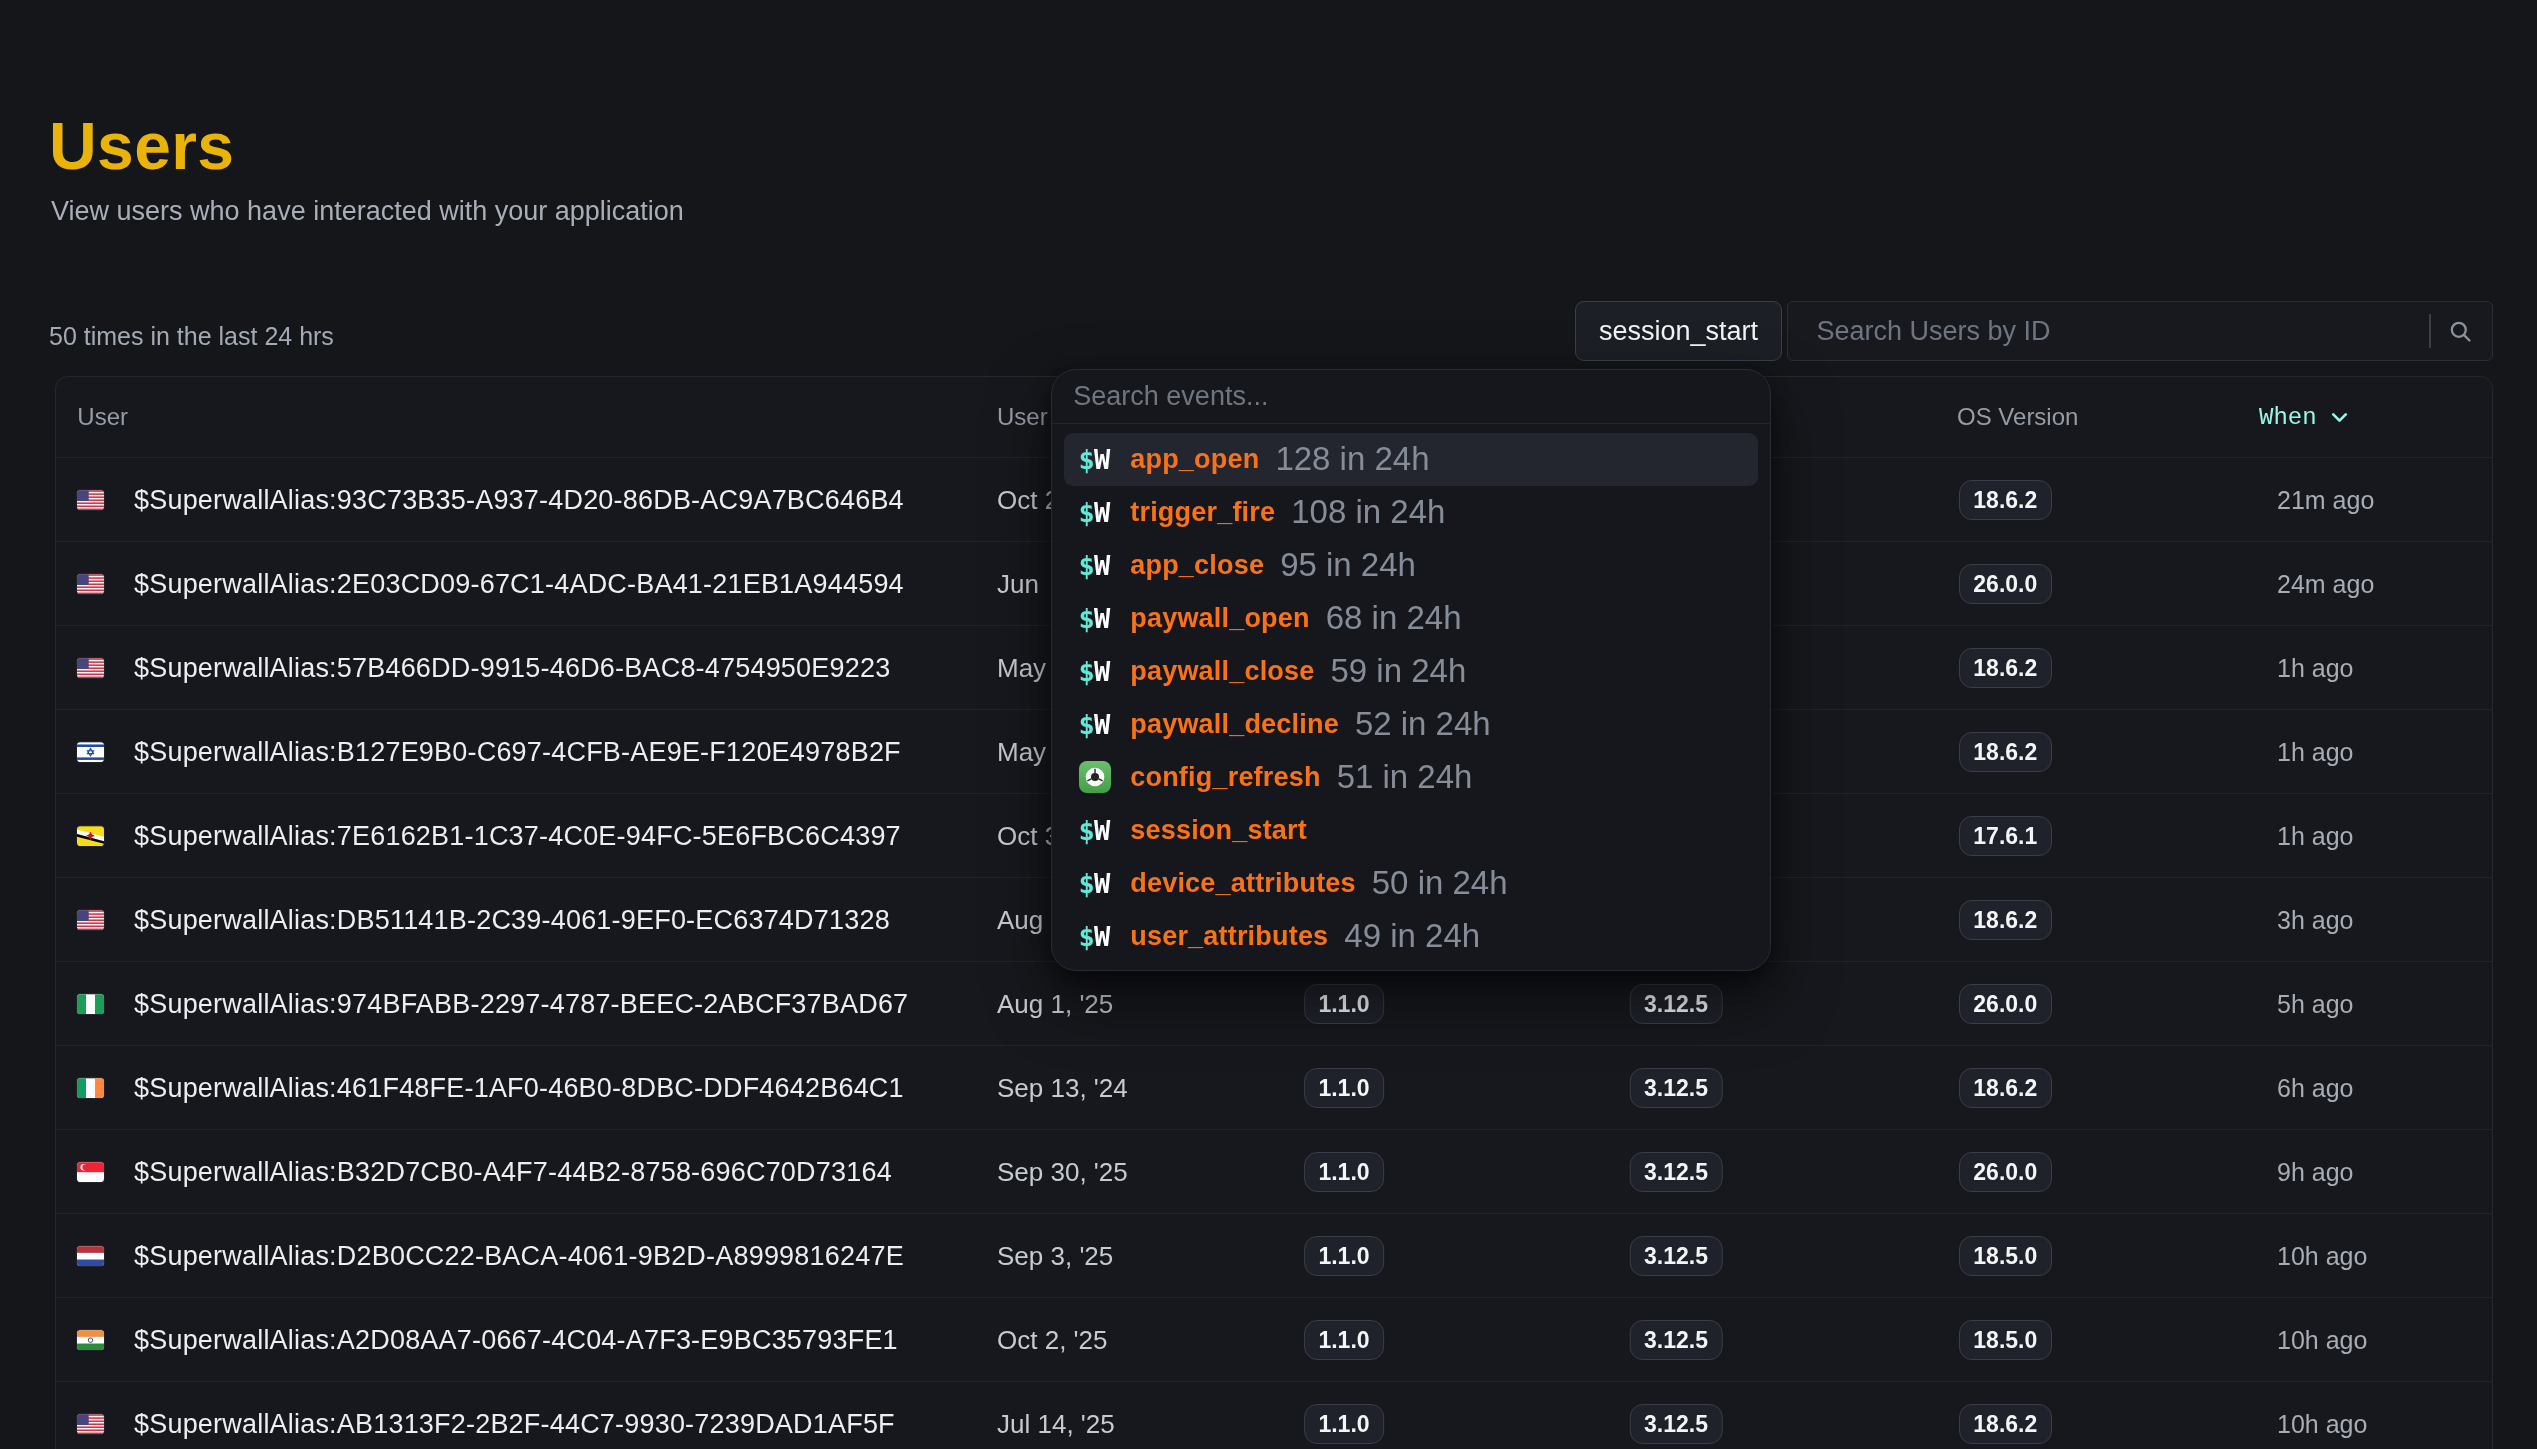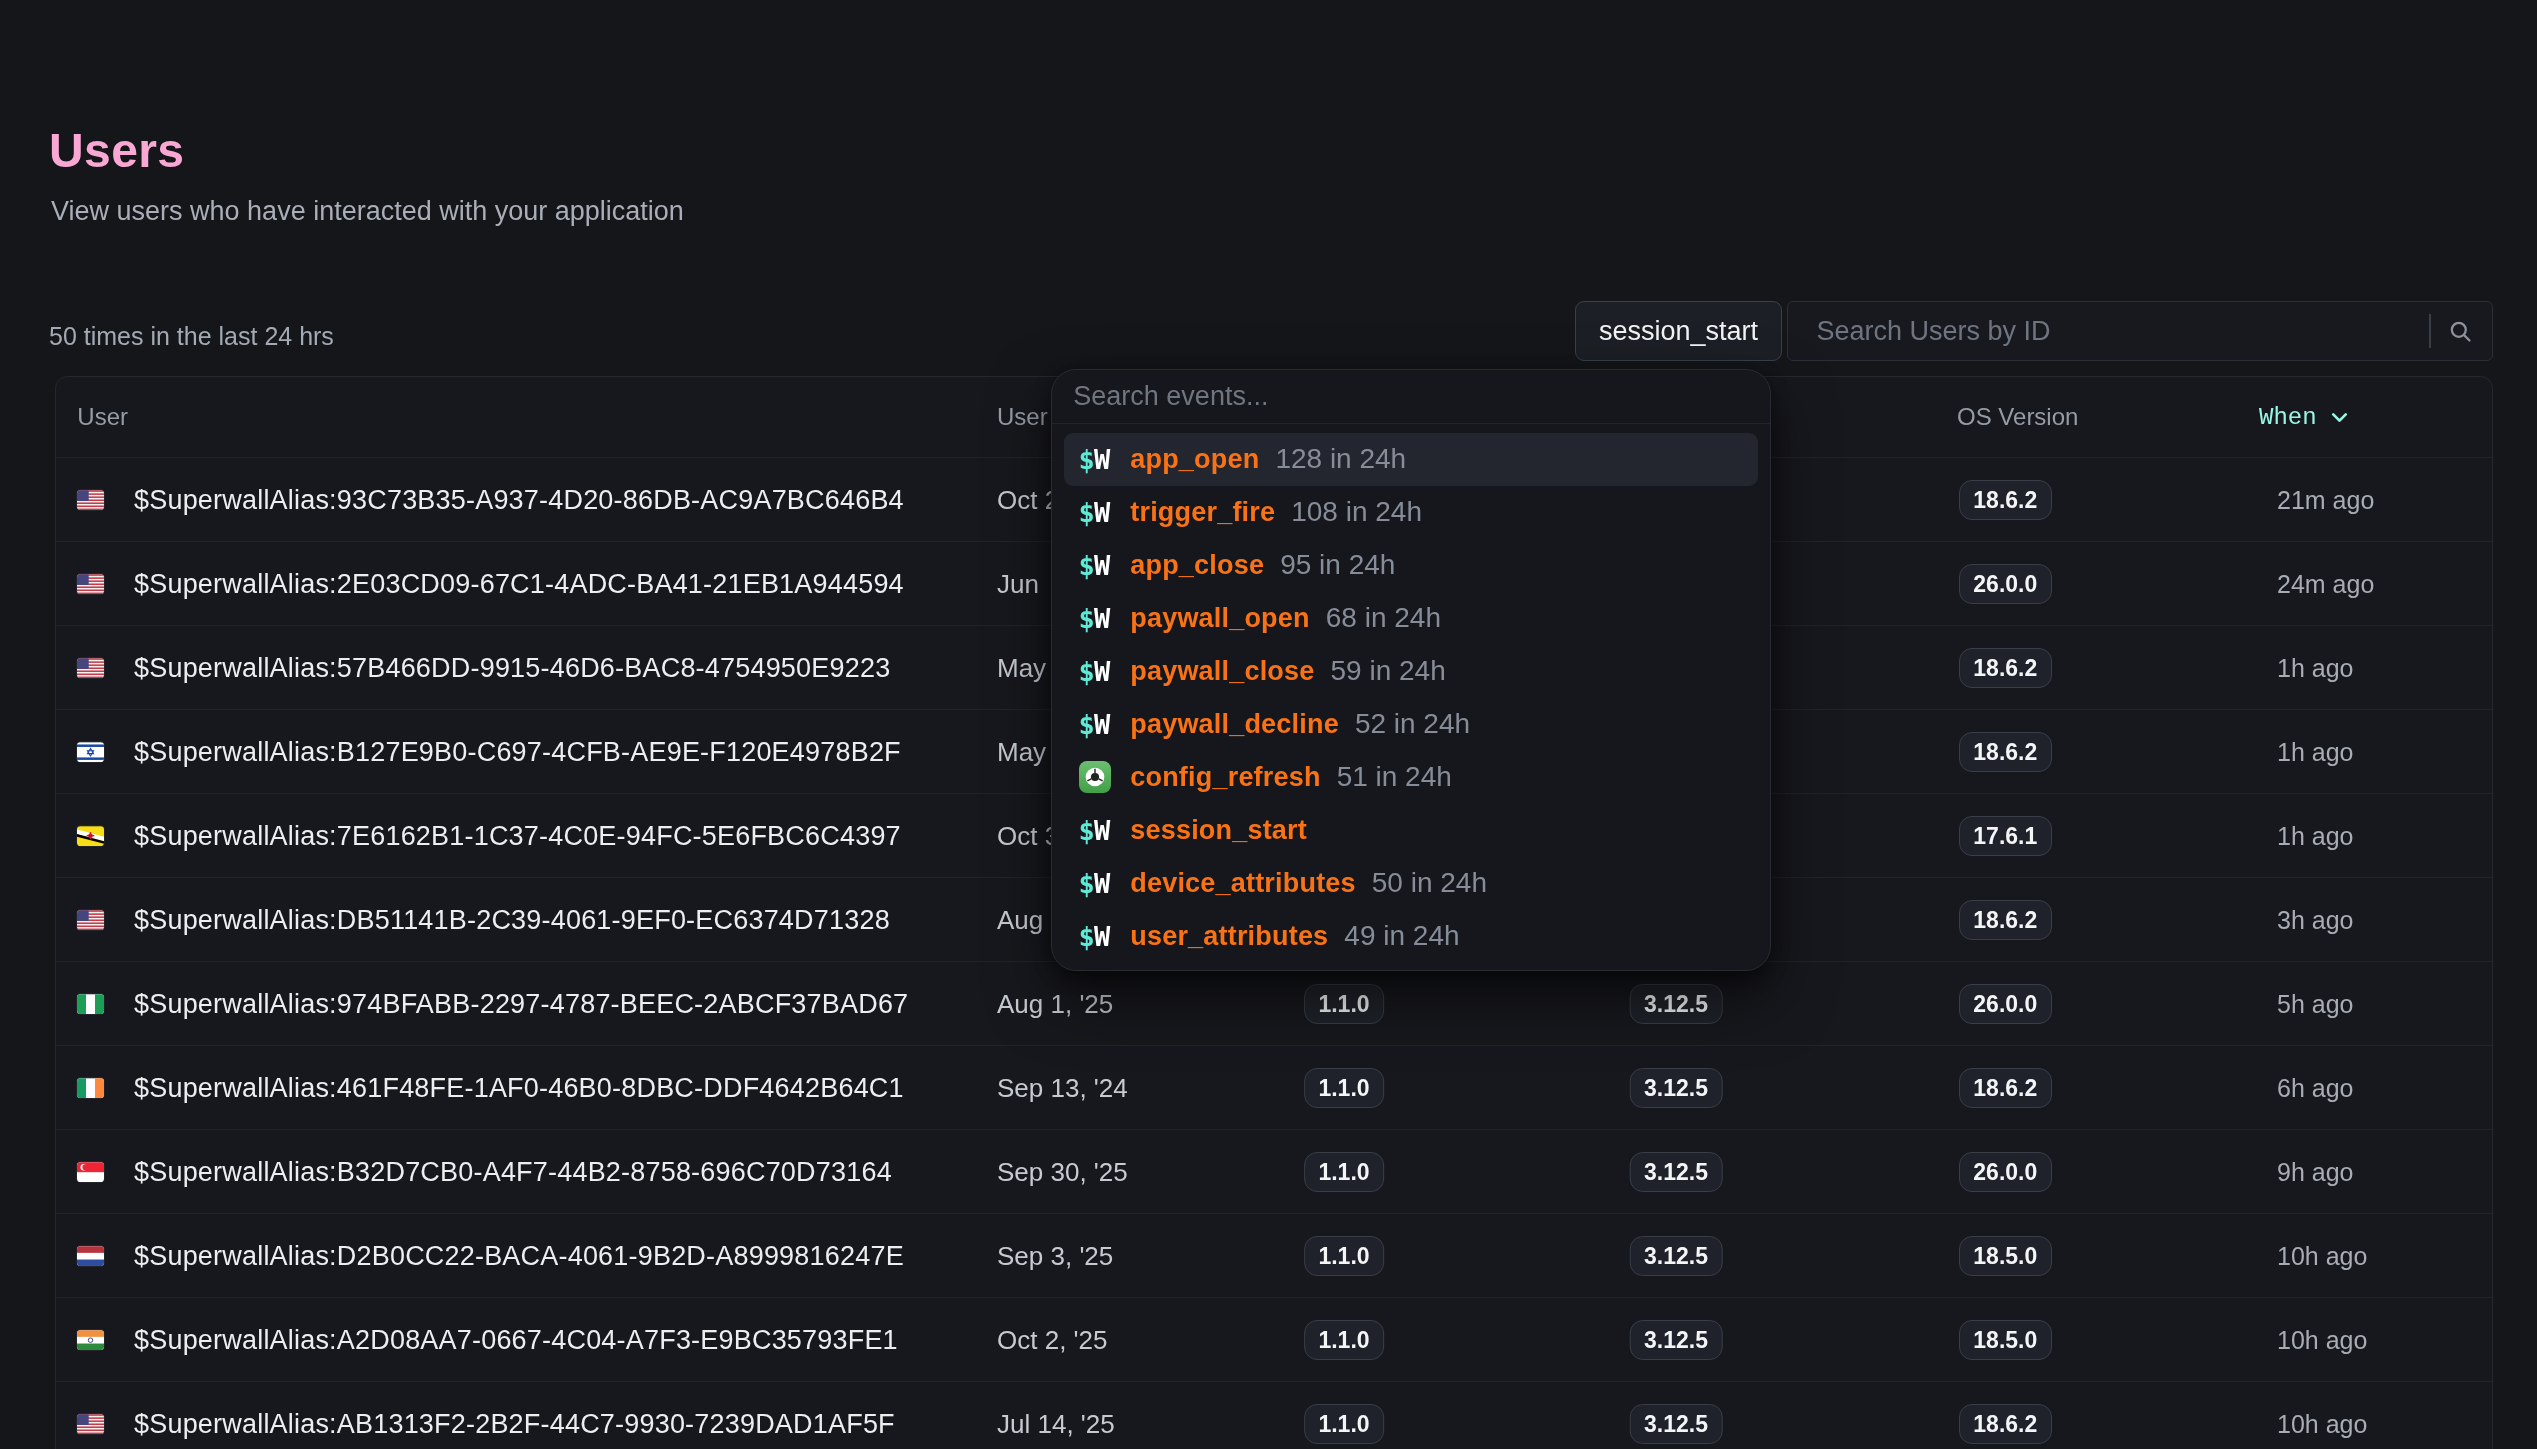--- a/index.html
+++ b/index.html
@@ -3,21 +3,21 @@
 <meta charset="utf-8">
 <style>
   * { margin:0; padding:0; box-sizing:border-box; }
   html,body { width:2538px; height:1449px; }
   body {
     position:relative; overflow:hidden;
     background:#14161a;
     font-family:"Liberation Sans", sans-serif;
     color:#eceef0;
   }
-  .page-title { position:absolute; left:49px; top:108px; font-size:48px; font-weight:700; color:#f9a8d4; letter-spacing:0.4px;margin-top:15px; }
+  .page-title { position:absolute; left:49px; top:108px; font-size:66px; font-weight:700; color:#eab308; letter-spacing:0.4px; }
   .page-subtitle { position:absolute; left:51px; top:196px; font-size:27px; color:#a9aeb8; }
   .stats-text { position:absolute; left:49px; top:322px; font-size:25px; color:#a4aab4; }
 
   
   .event-filter-btn {
     position:absolute; left:1575px; top:301px; height:60px; min-width:190px;
     background:#1c1f25; border:1.8px solid #394049; border-radius:9px;
     color:#f2f3f5; font-size:27px; font-weight:500;
     display:flex; align-items:center; justify-content:center; padding:0 23px;
     font-family:"Liberation Sans", sans-serif; cursor:pointer;
@@ -77,21 +77,21 @@
   }
   .dd-search input::placeholder { color:#70767f; }
   .dd-list { padding:9px 12.4px 7.1px 12.4px; }
   .dd-item { display:flex; align-items:center; height:53px; padding:0 14.2px; border-radius:9px; cursor:pointer; }
   .dd-item.hl { background:#23262e; }
   .sw-ic { width:41px; font-family:"DejaVu Sans Mono", monospace; font-size:27px; font-weight:700; letter-spacing:-0.9px; display:inline-block; }
   .sw-ic .d { color:#5eead4; font-style:normal; }
   .sw-ic .w { color:#ffffff; font-style:normal; }
   .app-ic { width:41px; display:inline-flex; }
   .dd-name { margin-left:10.7px; font-size:27px; font-weight:600; color:#f97316; letter-spacing:0.2px; }
-  .dd-count { margin-left:16px; font-size:28px; color:#878d98; }
+  .dd-count { margin-left:16px; font-size:33px; color:#878d98; }
 </style>
 </head>
 <body>
 
 <h1 class="page-title">Users</h1>
 <p class="page-subtitle">View users who have interacted with your application</p>
 <p class="stats-text">50 times in the last 24 hrs</p>
 
 <button class="event-filter-btn">session_start</button>
 

